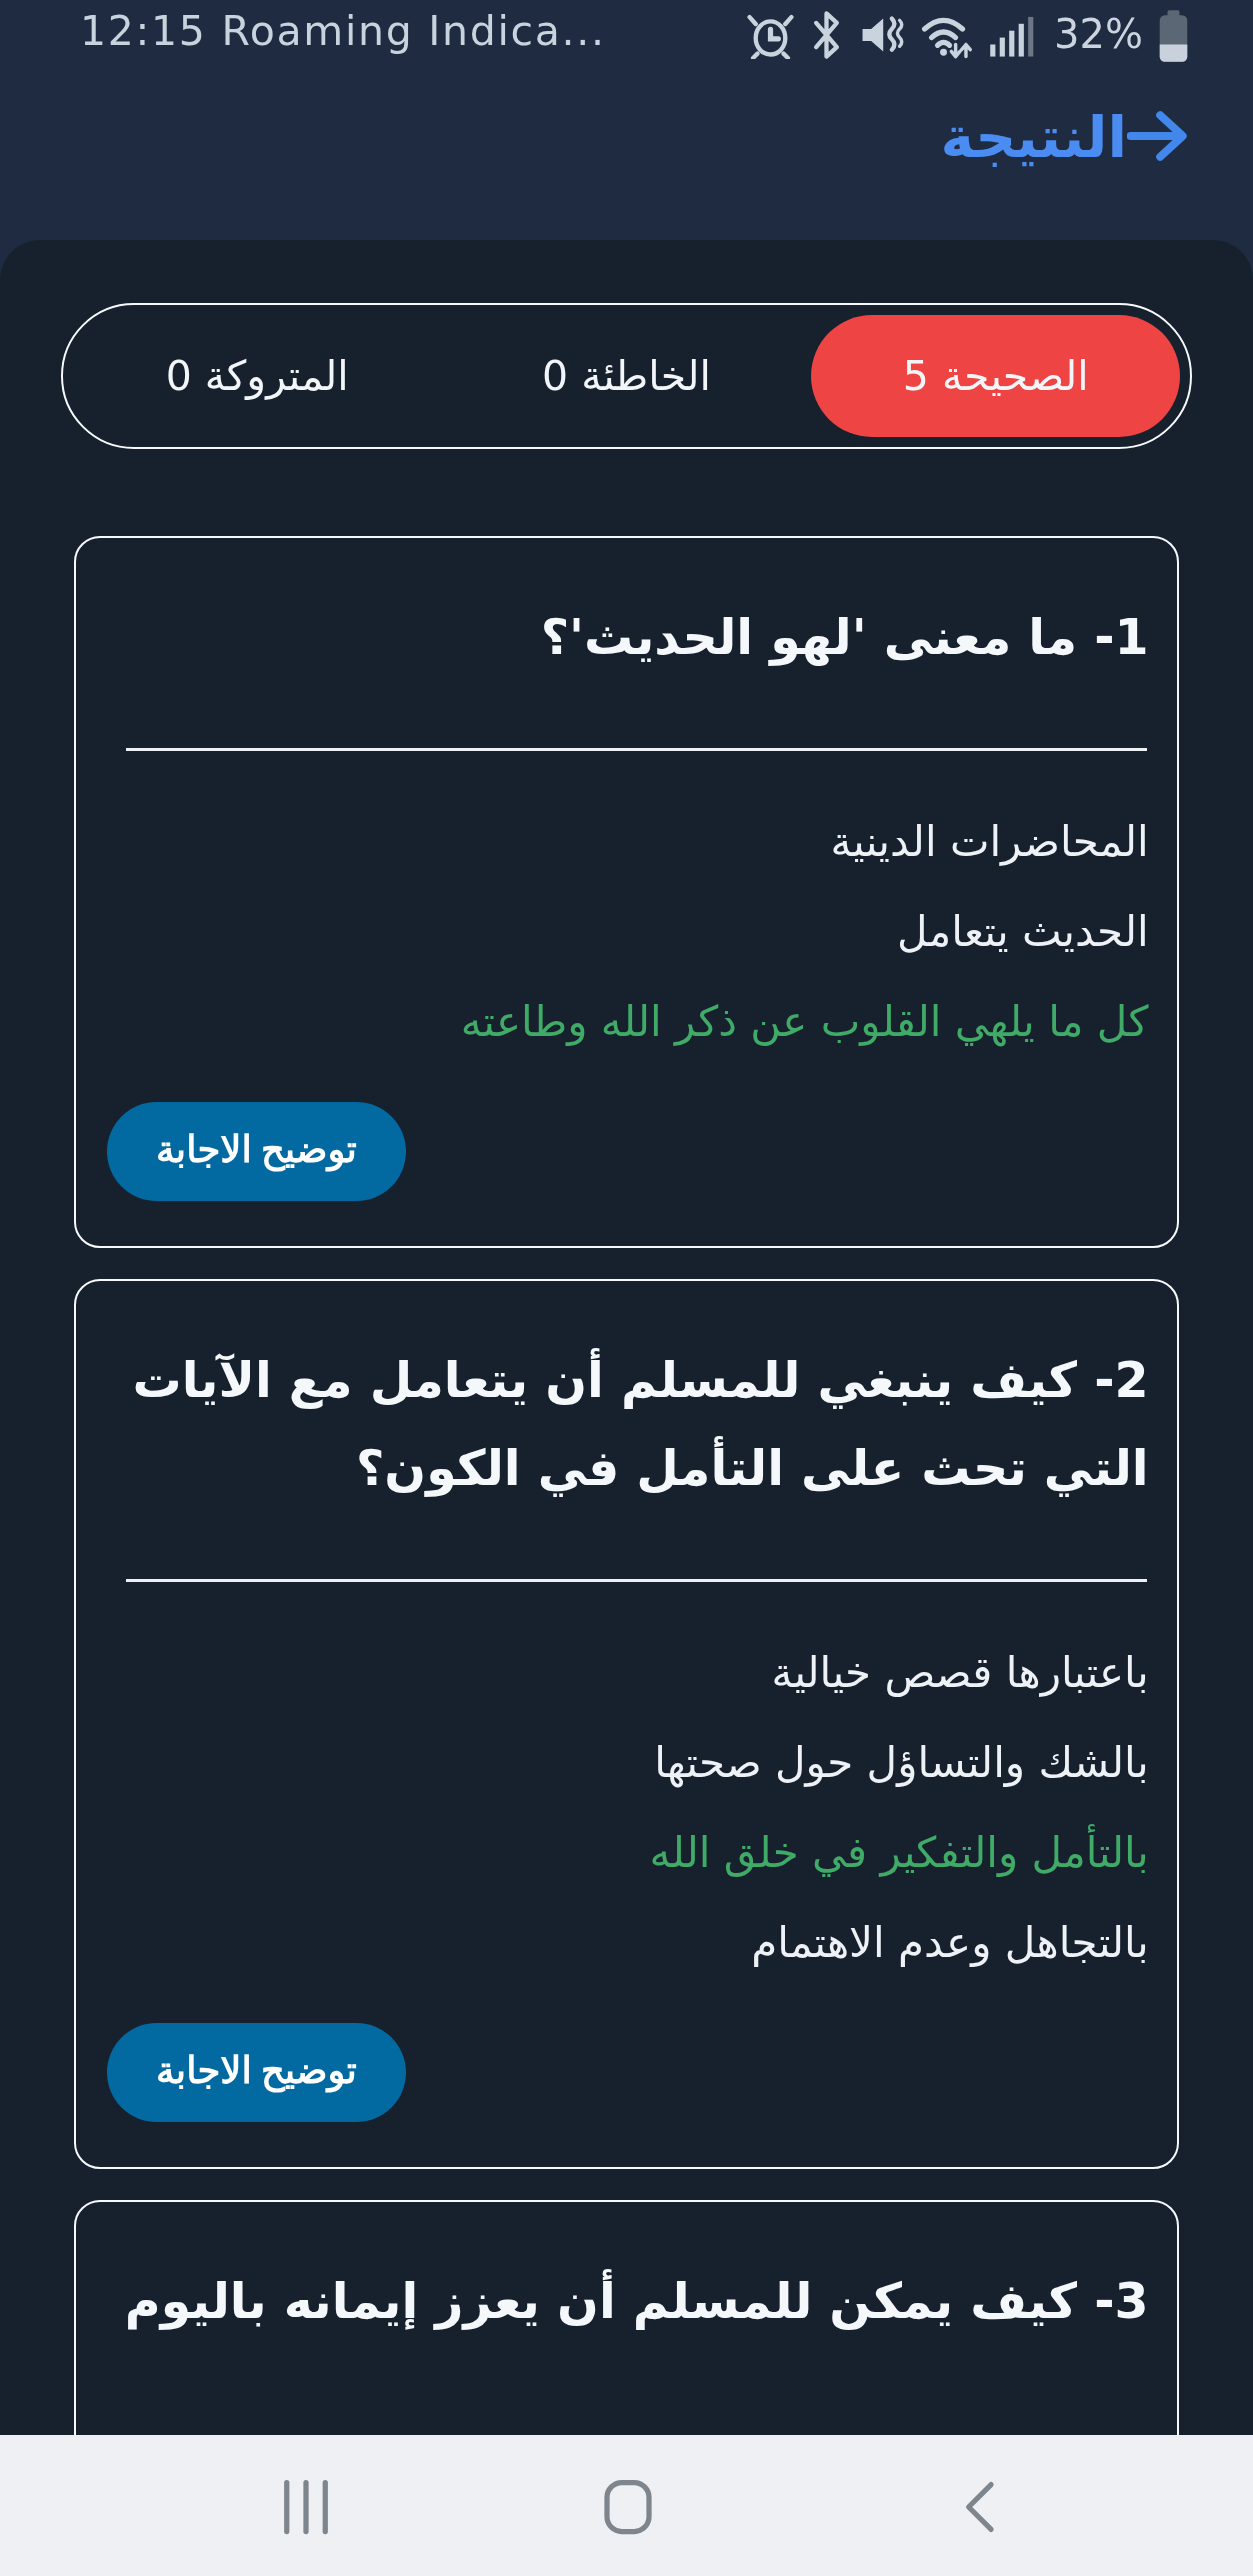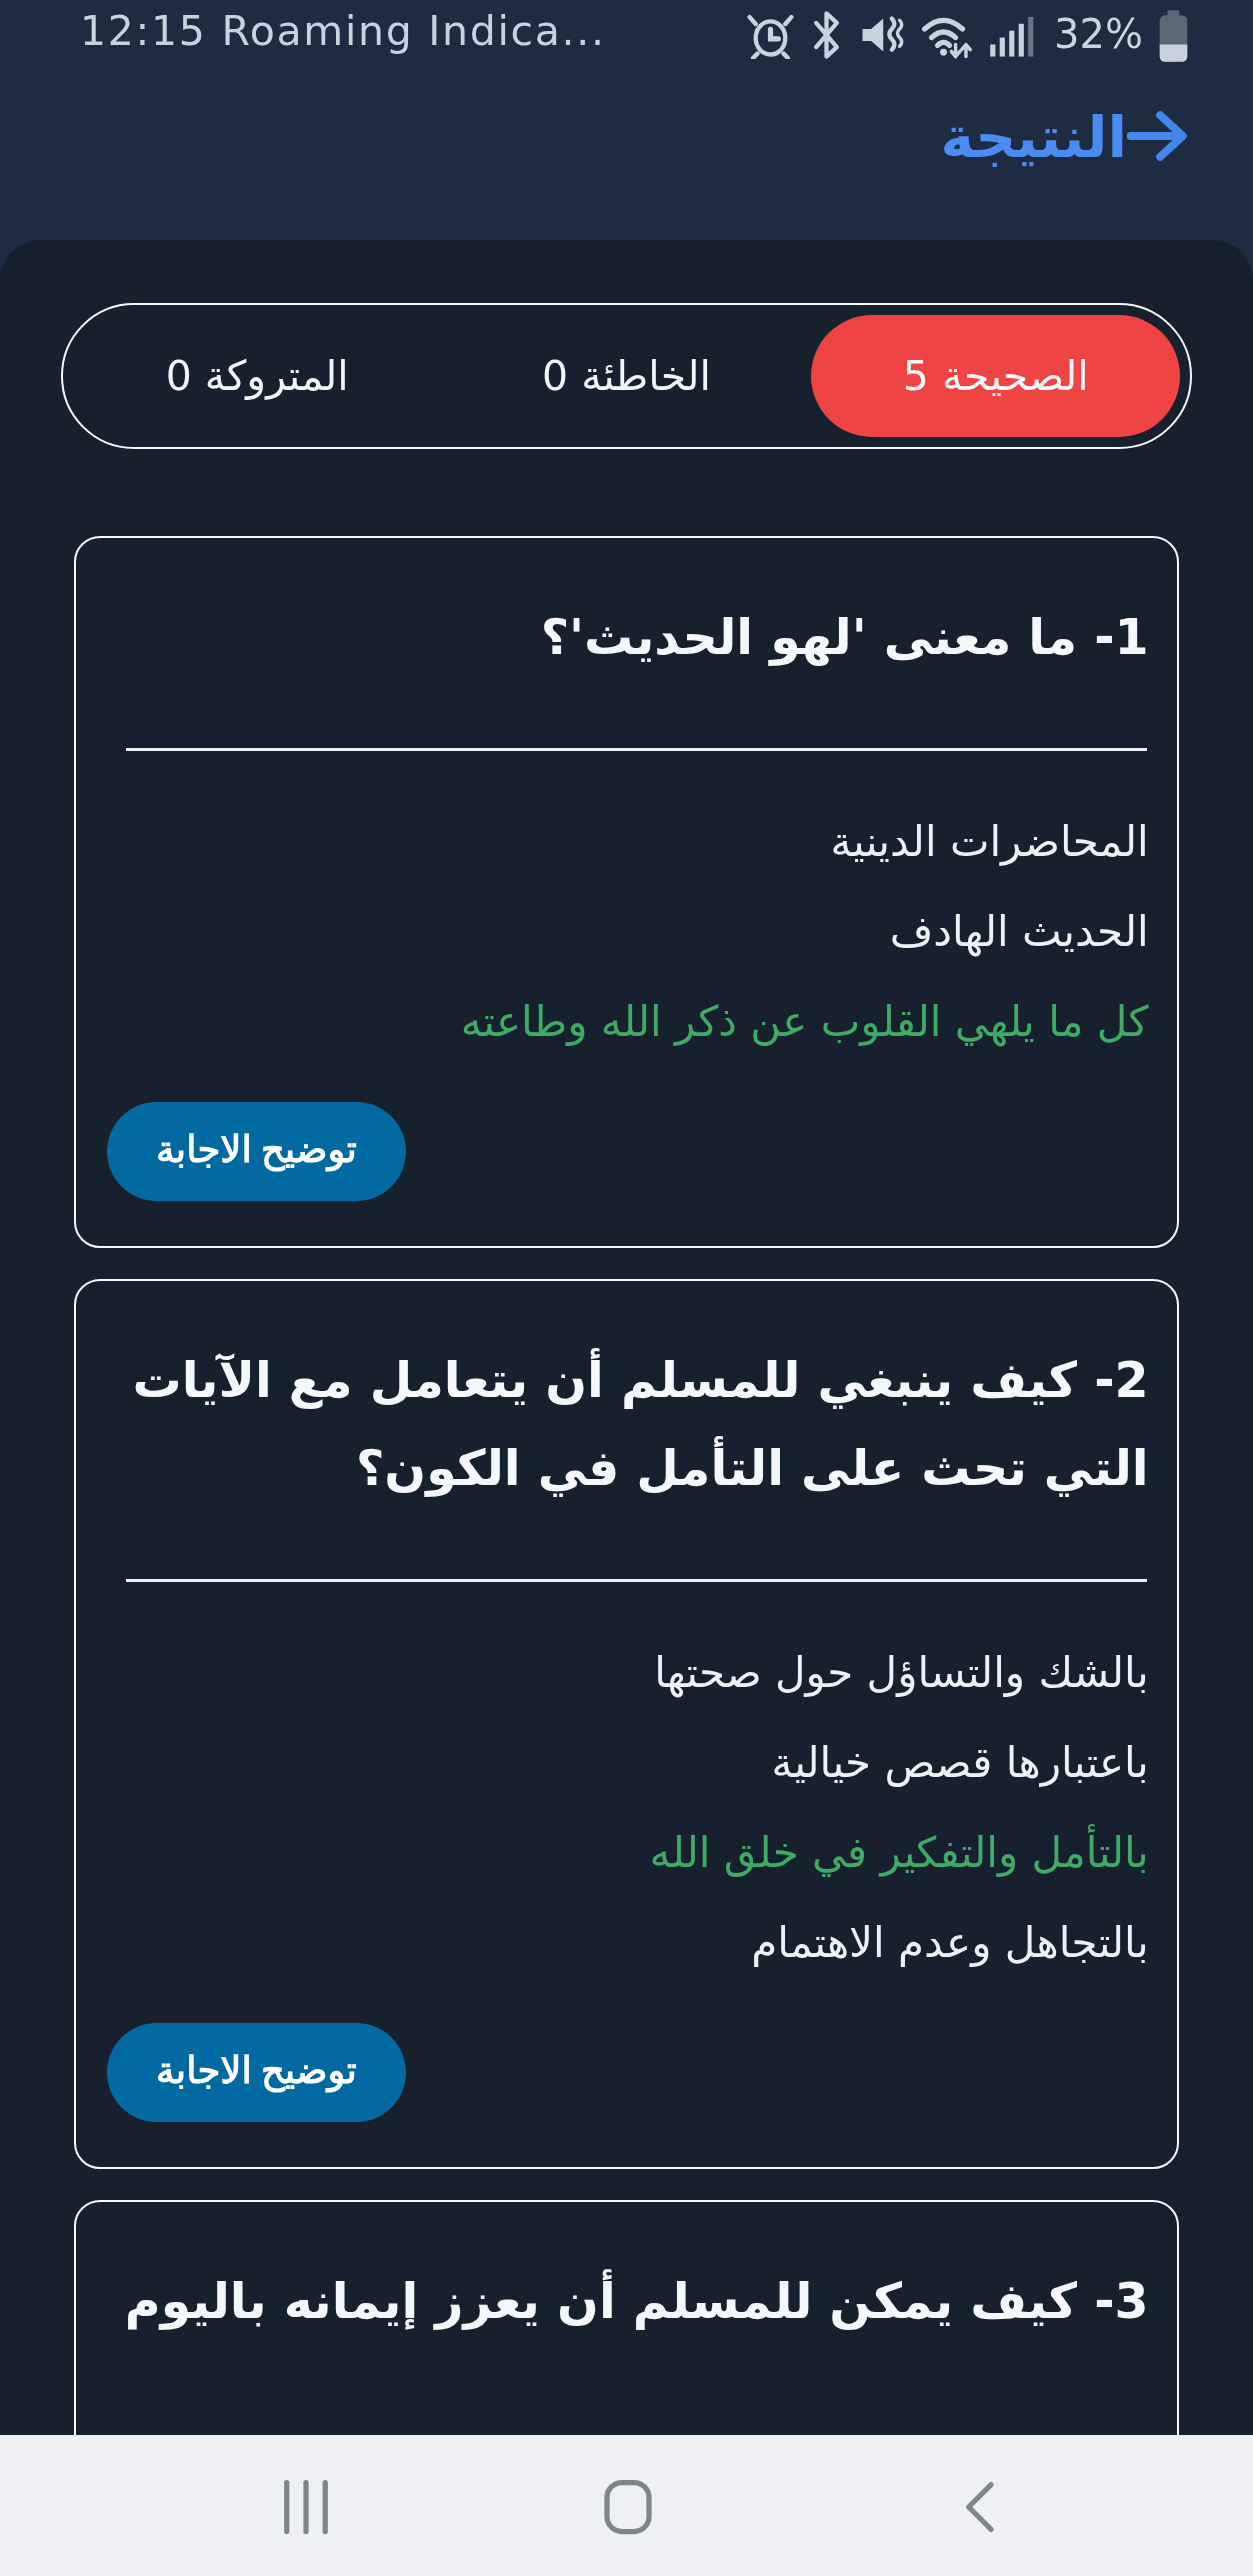--- a/index.html
+++ b/index.html
@@ -172,34 +172,34 @@
     <div class="tab selected">الصحيحة 5</div>
     <div class="tab">الخاطئة 0</div>
     <div class="tab">المتروكة 0</div>
   </div>
 
   <div class="card first" dir="rtl">
     <div class="question">1- ما معنى 'لهو الحديث'؟</div>
     <div class="divider"></div>
     <div class="answers">
       <div class="answer">المحاضرات الدينية</div>
-      <div class="answer">الحديث الهادف</div>
+      <div class="answer">الحديث يتعامل</div>
       <div class="answer correct">كل ما يلهي القلوب عن ذكر الله وطاعته</div>
     </div>
     <div class="btn-row">
       <button class="explain-btn">توضيح الاجابة</button>
     </div>
   </div>
 
   <div class="card" dir="rtl">
     <div class="question">2- كيف ينبغي للمسلم أن يتعامل مع الآيات التي تحث على التأمل في الكون؟</div>
     <div class="divider"></div>
     <div class="answers">
+      <div class="answer">باعتبارها قصص خيالية</div>
       <div class="answer">بالشك والتساؤل حول صحتها</div>
-      <div class="answer">باعتبارها قصص خيالية</div>
       <div class="answer correct">بالتأمل والتفكير في خلق الله</div>
       <div class="answer">بالتجاهل وعدم الاهتمام</div>
     </div>
     <div class="btn-row">
       <button class="explain-btn">توضيح الاجابة</button>
     </div>
   </div>
 
   <div class="card cut" dir="rtl">
     <div class="question">3- كيف يمكن للمسلم أن يعزز إيمانه باليوم</div>

